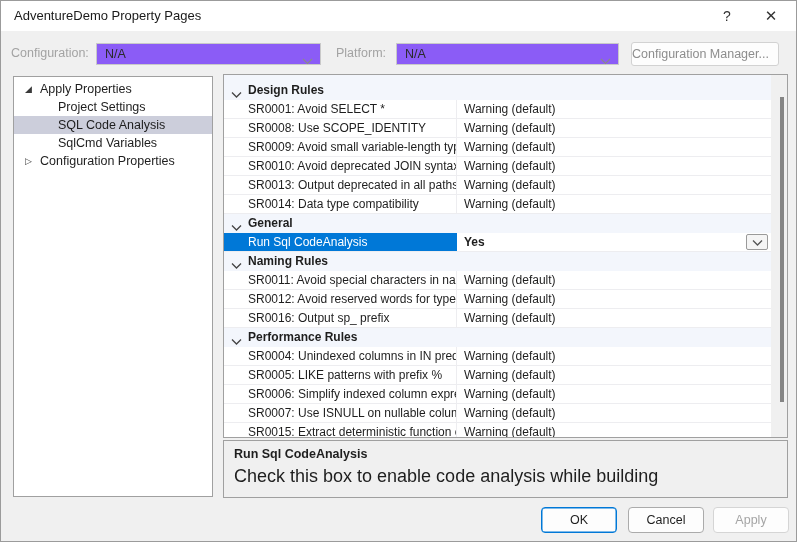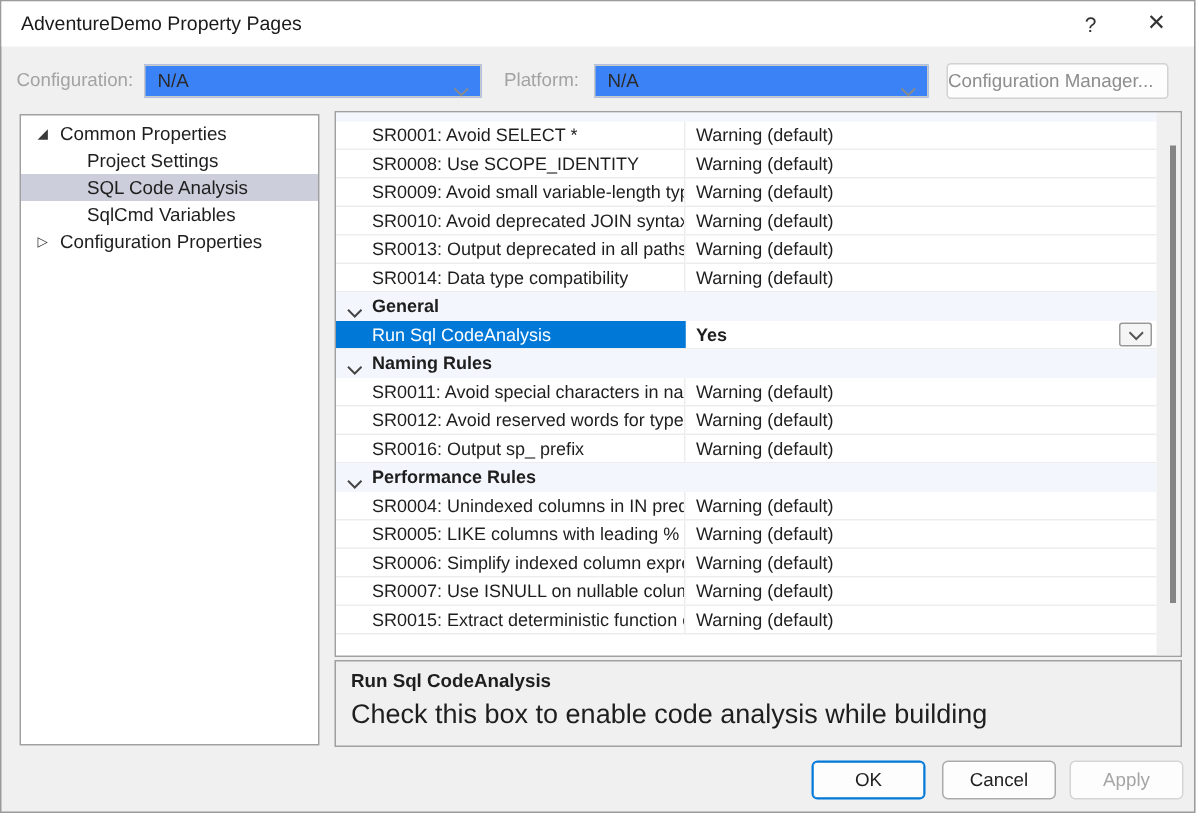--- a/index.html
+++ b/index.html
@@ -12,21 +12,21 @@
   }
   
   .titlebar { position:absolute; left:0; top:0; width:100%; height:30px; background:#ffffff; }
   .titlebar .title { position:absolute; left:13px; top:0; line-height:30px; font-size:13px; color:#1a1a1a; }
   .tb-btn { position:absolute; top:0; width:34px; height:30px; text-align:center; line-height:30px;
             font-size:14px; color:#333; cursor:default; background:transparent; border:none; }
   .tb-help { right:52px; }
   .tb-close { right:8px; font-size:15px; }
   
   .cfg-label { position:absolute; top:45px; color:#a3a3a3; font-size:12.5px; }
-  .combo { position:absolute; top:42px; height:22px; background:#3b82f6; border:1px solid #c9c9c9;
+  .combo { position:absolute; top:42px; height:22px; background:#8b5cf6; border:1px solid #c9c9c9;
            line-height:20px; padding-left:8px; font-size:12.5px; color:#2b2b2b; }
   .combo .chev { position:absolute; right:7px; top:7px; }
   .btn-cfgmgr { position:absolute; left:630px; top:41px; width:148px; height:24px; background:#fdfdfd;
                 border:1px solid #d2d2d2; border-radius:3px; color:#8d8d8d; font-size:12.5px;
                 font-family:"Liberation Sans", sans-serif; text-align:left; line-height:22px; }
   
   .tree-panel { position:absolute; left:12px; top:75px; width:200px; height:421px;
                 background:#fff; border:1px solid #a0a0a0; overflow:hidden; padding-top:3px; }
   .tree-item { position:relative; height:18px; line-height:18px; font-size:12.5px; white-space:nowrap; }
   .tree-item .expander { position:absolute; left:11px; top:0; width:12px; font-size:9px; color:#3a3a3a; }
@@ -92,40 +92,46 @@
     <svg width="11" height="8" viewBox="0 0 11 8">
         <polyline points="1,2 5.5,6.5 10,2" fill="none" stroke="#8a8a8a" stroke-width="1.2"></polyline>
       </svg>
   </span>
 </div>
 <button class="btn-cfgmgr">Configuration Manager...</button>
 
 <div class="tree-panel">
     <div class="tree-item">
       <span class="expander">◢</span>
-      <span class="tree-label">Common Properties</span>
+      <span class="tree-label">Apply Properties</span>
     </div>
     <div class="tree-item child">
       <span class="tree-label">Project Settings</span>
     </div>
     <div class="tree-item child selected">
       <span class="tree-label">SQL Code Analysis</span>
     </div>
     <div class="tree-item child">
       <span class="tree-label">SqlCmd Variables</span>
     </div>
     <div class="tree-item">
       <span class="expander">▷</span>
       <span class="tree-label">Configuration Properties</span>
     </div>
   </div>
 
 <div class="grid-panel">
   <div class="grid-content">
     <div class="grid-spacer"></div>
+  <div class="g-header">
+        <span class="sec-chev"><svg width="11" height="8" viewBox="0 0 11 8">
+            <polyline points="1,1.5 5.5,6 10,1.5" fill="none" stroke="#444" stroke-width="1.3"></polyline>
+          </svg></span>
+        <span class="sec-title">Design Rules</span>
+      </div>
       <div class="g-row">
         <div class="name">SR0001: Avoid SELECT *</div>
         <div class="value">Warning (default)</div>
       </div>
       <div class="g-row">
         <div class="name">SR0008: Use SCOPE_IDENTITY</div>
         <div class="value">Warning (default)</div>
       </div>
       <div class="g-row">
         <div class="name">SR0009: Avoid small variable-length typ</div>
@@ -179,21 +185,21 @@
         <span class="sec-chev"><svg width="11" height="8" viewBox="0 0 11 8">
             <polyline points="1,1.5 5.5,6 10,1.5" fill="none" stroke="#444" stroke-width="1.3"></polyline>
           </svg></span>
         <span class="sec-title">Performance Rules</span>
       </div>
       <div class="g-row">
         <div class="name">SR0004: Unindexed columns in IN predic</div>
         <div class="value">Warning (default)</div>
       </div>
       <div class="g-row">
-        <div class="name">SR0005: LIKE columns with leading %</div>
+        <div class="name">SR0005: LIKE patterns with prefix %</div>
         <div class="value">Warning (default)</div>
       </div>
       <div class="g-row">
         <div class="name">SR0006: Simplify indexed column expres</div>
         <div class="value">Warning (default)</div>
       </div>
       <div class="g-row">
         <div class="name">SR0007: Use ISNULL on nullable column</div>
         <div class="value">Warning (default)</div>
       </div>

